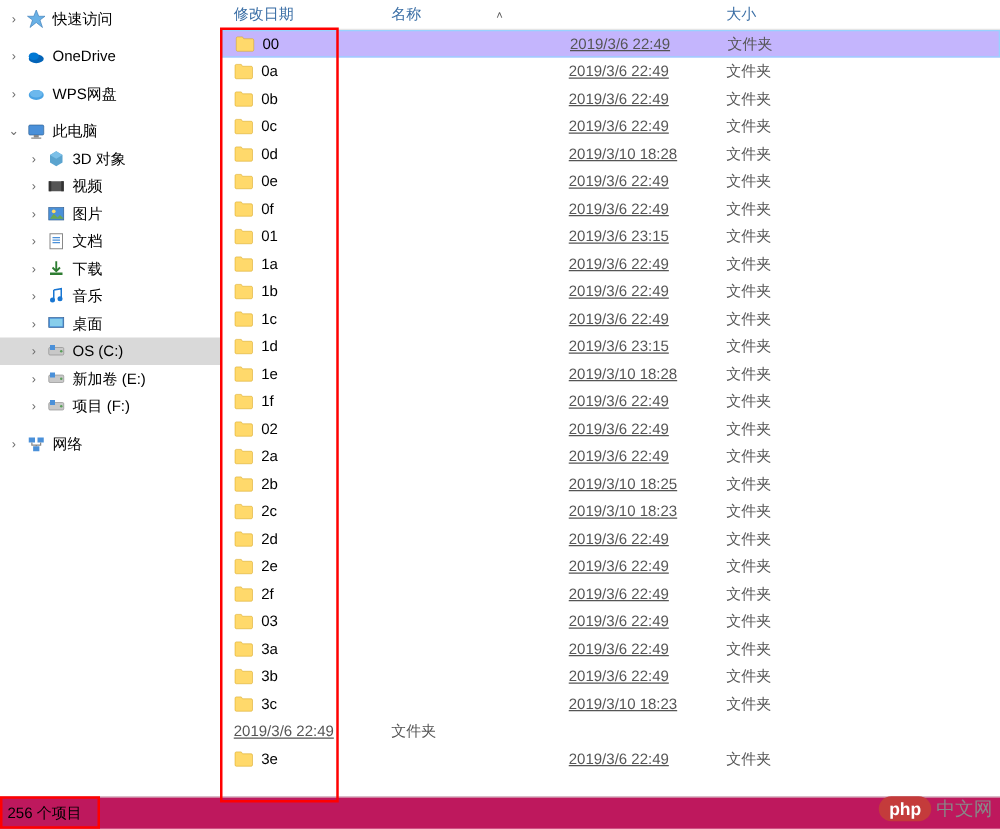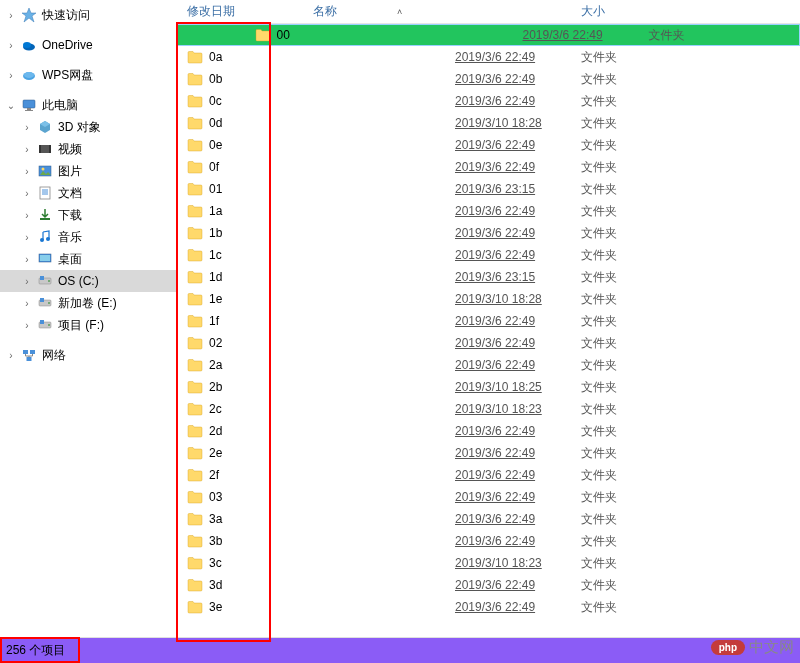--- a/index.html
+++ b/index.html
@@ -16,32 +16,32 @@
   .main { flex: 1; position: relative; }
   .header-row { display: flex; height: 24px; align-items: center; border-bottom: 1px solid #e5e5e5; }
   .header-cell { padding-left: 10px; color: #3a6ea5; font-size: 12px; display: flex; align-items: center; height: 100%; border-right: 1px solid transparent; }
   .col-name { width: 268px; }
   .col-date { width: 126px; }
   .col-type { width: 94px; }
   .col-size { width: 100px; }
   .sort-arrow { margin-left: 60px; font-size: 9px; color: #5a5a5a; }
   .file-list { }
   .file-row { display: flex; height: 22px; align-items: center; }
-  .file-row.selected { background: #22c55e; border: 1px solid #99d1ff; height: 22px; justify-content: center; }
+  .file-row.selected { background: #c4b5fd; border: 1px solid #99d1ff; height: 22px; }
   .cell { padding-left: 10px; white-space: nowrap; overflow: hidden; }
   .cell-name { width: 268px; display: flex; align-items: center; }
   .cell-date { width: 126px; color: #555; text-decoration: underline; }
   .cell-type { width: 94px; color: #555; }
   .folder-icon { width: 16px; height: 14px; margin-right: 6px; display: inline-block; }
-  .status-bar { position: absolute; bottom: 0; left: 0; height: 26px; display: flex; align-items: center; padding-left: 6px; border-top: 1px solid #dfdfdf; width: 100%; background: #8b5cf6; }
+  .status-bar { position: absolute; bottom: 0; left: 0; height: 26px; display: flex; align-items: center; padding-left: 6px; border-top: 1px solid #dfdfdf; width: 100%; background: #be185d; }
   .redbox { border: 2px solid #ff0000; position: absolute; pointer-events: none; }
   .redbox-files { left: 176px; top: 22px; width: 95px; height: 620px; }
   .redbox-status { left: 0; bottom: 0; width: 80px; height: 26px; }
   .watermark { position: absolute; right: 6px; bottom: 6px; display: flex; align-items: center; gap: 4px; }
-  .watermark-badge { background: #c43b3b; color: #fff; border-radius: 10px; padding: 2px 8px; font-size: 10px; font-weight: bold; }
+  .watermark-badge { background: #c43b3b; color: #fff; border-radius: 10px; padding: 2px 8px; font-size: 14px; font-weight: bold; }
   .watermark-text { color: #888; font-size: 15px; }
   svg { display: block; }
 </style>
 </head>
 <body>
 
 <div class="container">
   <div class="sidebar" id="sidebar">
       <div class="tree-item indent-1">
         <span class="chevron">›</span>
@@ -512,28 +512,20 @@
               <svg width="16" height="14" viewBox="0 0 16 14">
                 <path d="M1 3 L1 12 C1 12.5 1.5 13 2 13 L14 13 C14.5 13 15 12.5 15 12 L15 4 C15 3.5 14.5 3 14 3 L7 3 L6 1.5 L2 1.5 C1.5 1.5 1 2 1 2.5 Z" fill="#ffd96b" stroke="#d4a017" stroke-width="0.4"></path>
               </svg>
             </span>
             <span>3c</span>
           </div>
           <div class="cell cell-date">2019/3/10 18:23</div>
           <div class="cell cell-type">文件夹</div>
         </div>
         <div class="file-row">
-          <div class="cell cell-name">
-            <span class="folder-icon">
-              <svg width="16" height="14" viewBox="0 0 16 14">
-                <path d="M1 3 L1 12 C1 12.5 1.5 13 2 13 L14 13 C14.5 13 15 12.5 15 12 L15 4 C15 3.5 14.5 3 14 3 L7 3 L6 1.5 L2 1.5 C1.5 1.5 1 2 1 2.5 Z" fill="#ffd96b" stroke="#d4a017" stroke-width="0.4"></path>
-              </svg>
-            </span>
-            <span>3d</span>
-          </div>
           <div class="cell cell-date">2019/3/6 22:49</div>
           <div class="cell cell-type">文件夹</div>
         </div>
         <div class="file-row">
           <div class="cell cell-name">
             <span class="folder-icon">
               <svg width="16" height="14" viewBox="0 0 16 14">
                 <path d="M1 3 L1 12 C1 12.5 1.5 13 2 13 L14 13 C14.5 13 15 12.5 15 12 L15 4 C15 3.5 14.5 3 14 3 L7 3 L6 1.5 L2 1.5 C1.5 1.5 1 2 1 2.5 Z" fill="#ffd96b" stroke="#d4a017" stroke-width="0.4"></path>
               </svg>
             </span>

